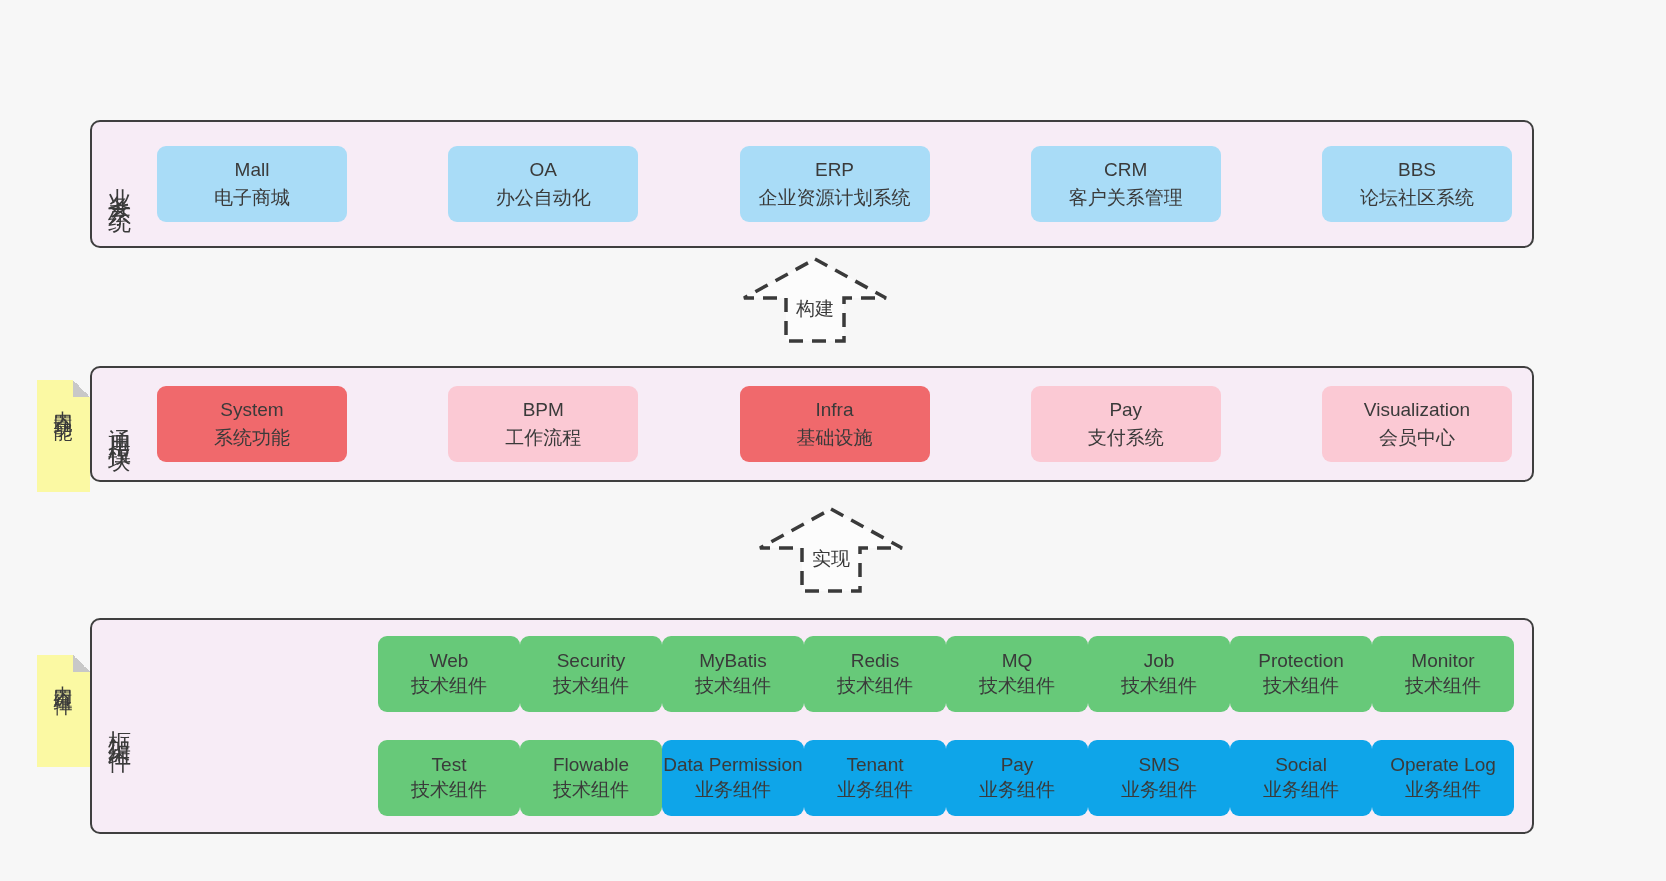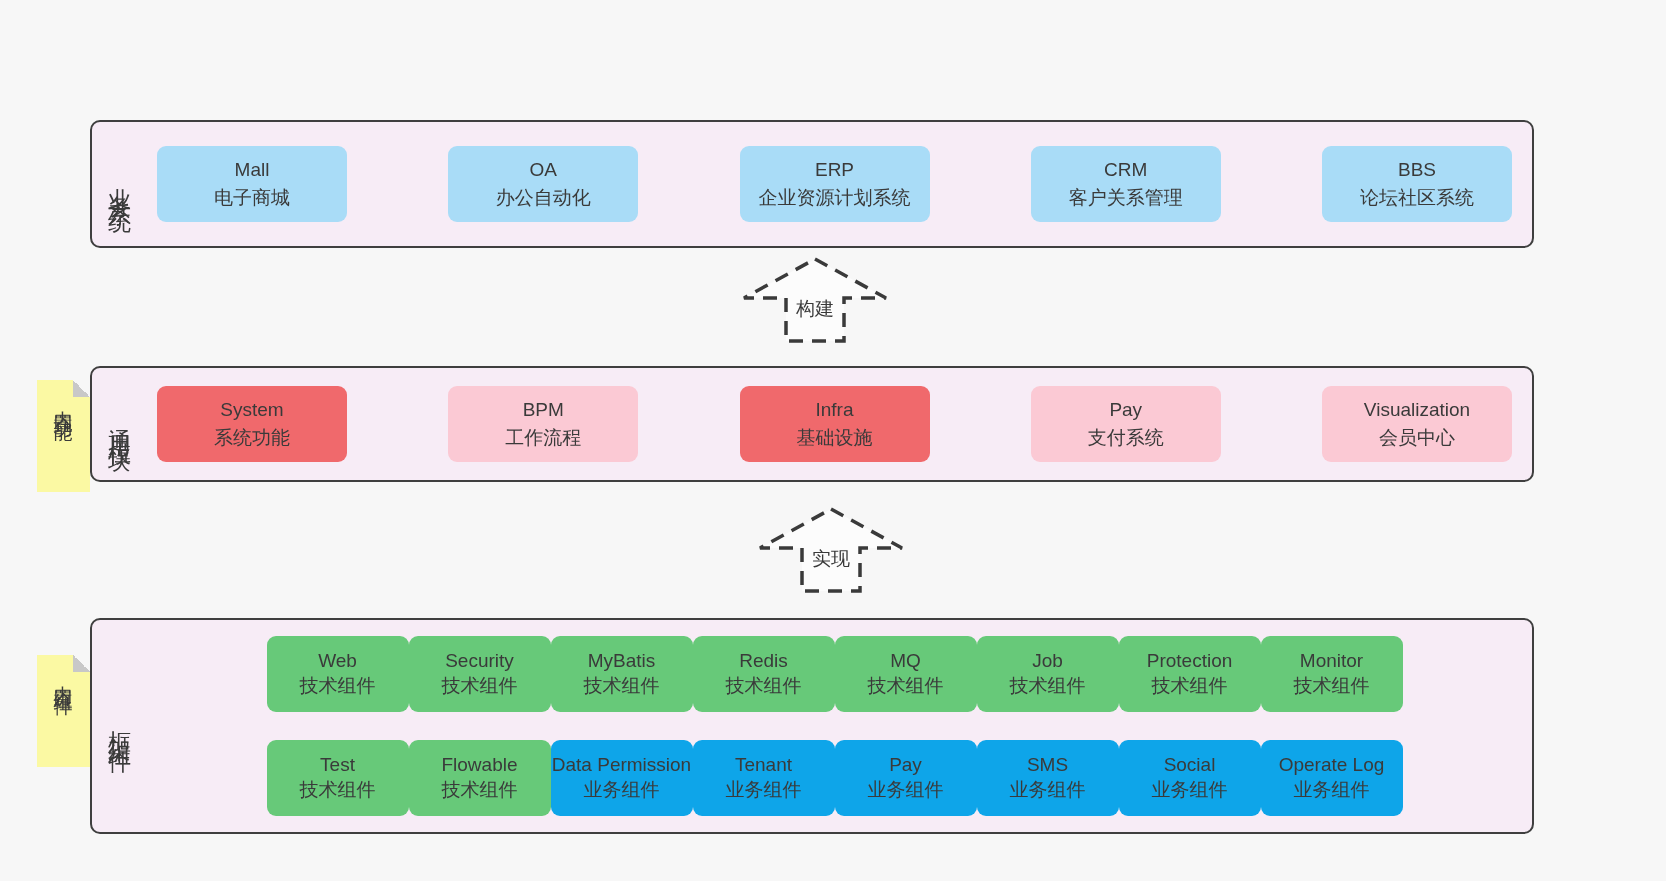--- a/index.html
+++ b/index.html
@@ -16,21 +16,21 @@
   #band1{top:120px;height:128px}
   #band2{top:366px;height:116px}
   #band3{top:618px;height:216px}
   .band-label{
     writing-mode:vertical-lr;text-orientation:upright;
     font-size:23px;letter-spacing:7px;line-height:1;
     margin:auto 6px auto 16px;white-space:nowrap;
   }
   .band-body{flex:1;display:flex;align-items:center;justify-content:space-between;padding:12px 20px;}
   #band3 .band-body{flex-direction:column;justify-content:center;gap:28px;padding:0 18px;}
-  .row{display:flex;width:100%;justify-content:center;}
+  .row{display:flex;width:100%;justify-content:flex-end;}
   
   .box{
     box-sizing:border-box;display:flex;flex-direction:column;align-items:center;justify-content:center;
     border-radius:9px;text-align:center;font-size:19px;line-height:1.45;
   }
   .box.lg{width:190px;height:76px}
   .box.sm{width:142px;height:76px;line-height:1.3}
   .blue{background:#a9dcf7}
   .red{background:#f0696c}
   .pink{background:#fbc9d4}

